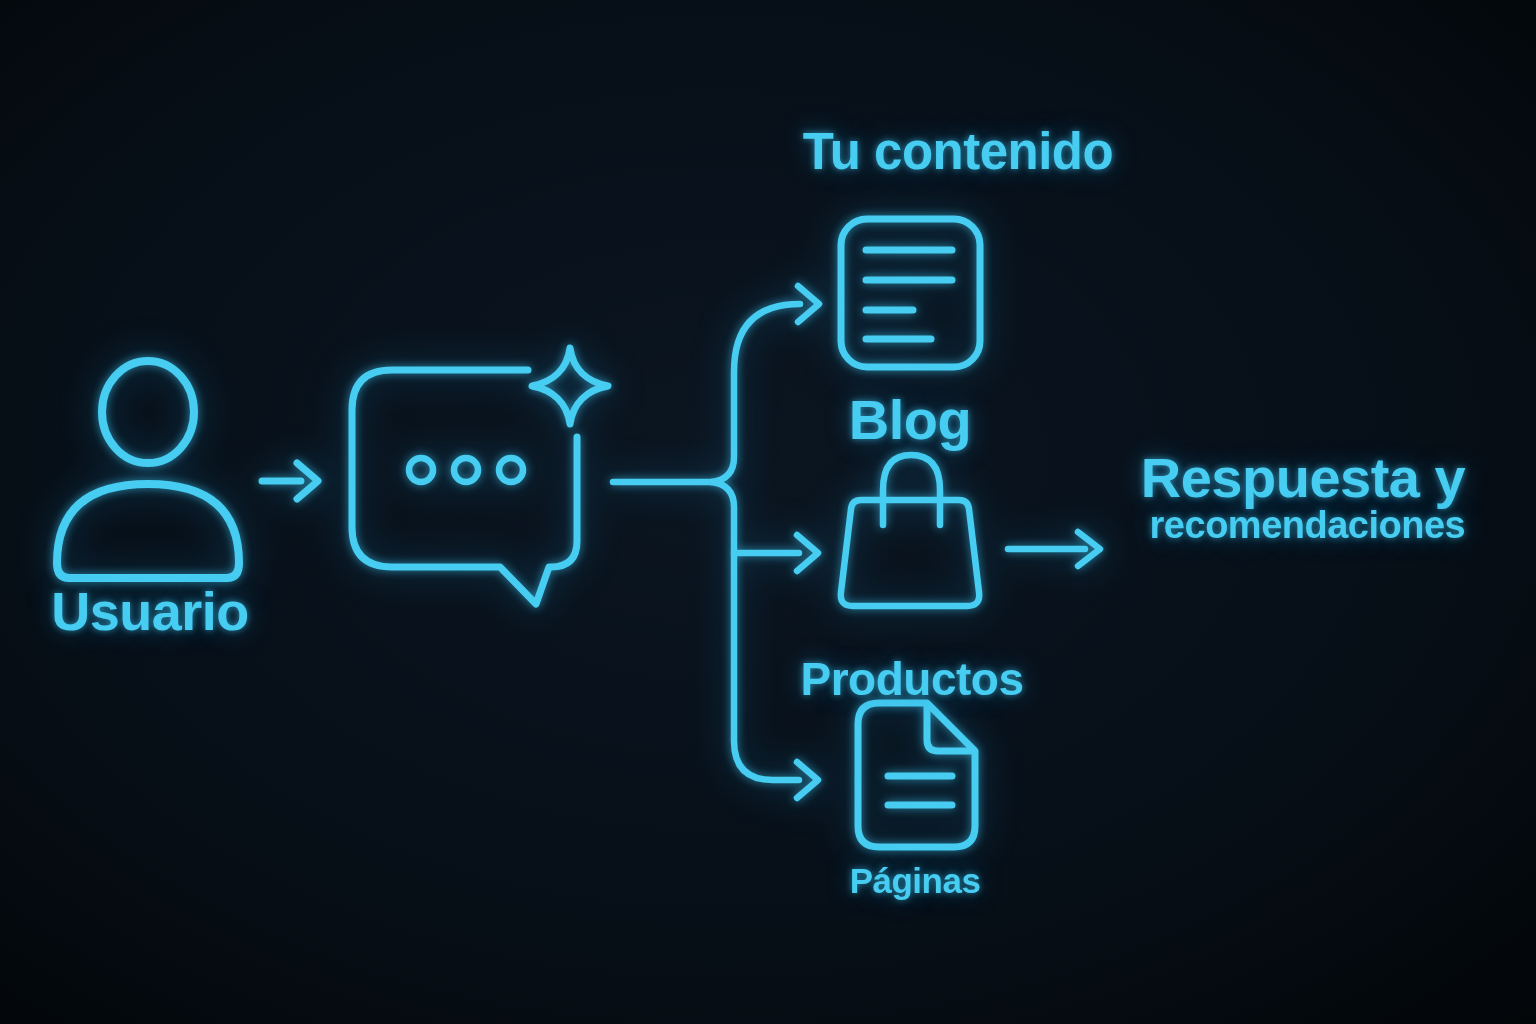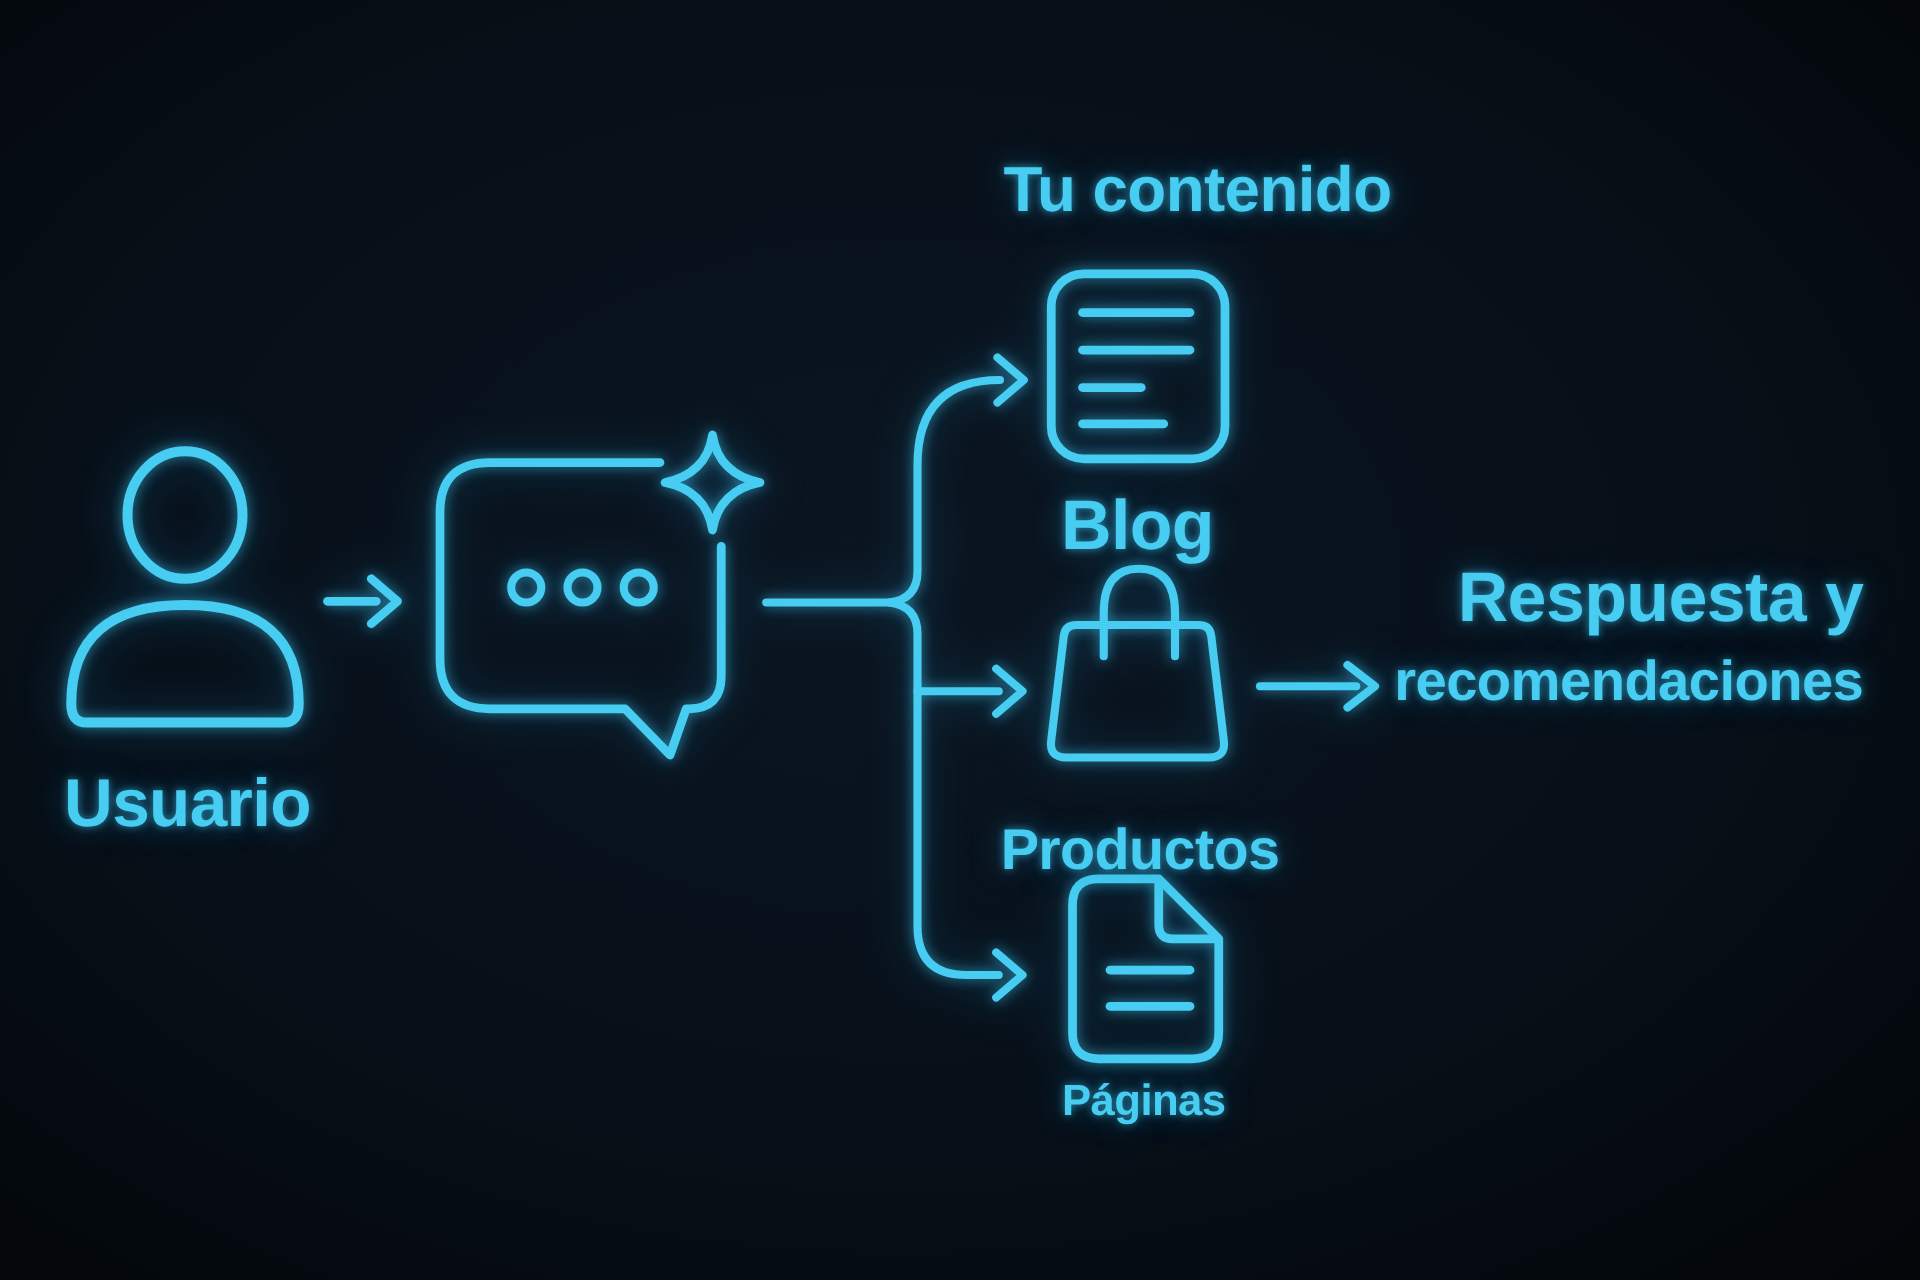--- a/index.html
+++ b/index.html
@@ -41,41 +41,41 @@
   .lbl {
     position: absolute;
     transform: translateX(-50%);
     color: var(--accent, #46CDF1);
     font-weight: 700;
     letter-spacing: -0.5px;
     white-space: nowrap;
     text-shadow: 0 0 7px rgba(62, 196, 240, 0.65),
                  0 0 26px rgba(28, 140, 205, 0.45);
   }
-  .lbl-user        { left: 150px;  top: 612px; font-size: 54px; }
+  .lbl-user        { left: 150px;  top: 580px; font-size: 54px; }
   .lbl-chat        { left: 473px;  top: 616px; font-size: 54px; }
   .lbl-group-title { left: 910px;  top: 122px; font-size: 51px; margin-left: 48px; }
   .lbl-blog        { left: 910px;  top: 387px; font-size: 56px; }
   .lbl-productos   { left: 912px;  top: 652px; font-size: 46px; }
   .lbl-paginas     { left: 915px;  top: 861px; font-size: 35px; }
   .output-block {
     position: absolute;
     left: 1303px;
     top: 450px;
     transform: translateX(-50%);
     text-align: right;
     color: var(--accent, #46CDF1);
     font-weight: 700;
     letter-spacing: -0.5px;
     white-space: nowrap;
     text-shadow: 0 0 7px rgba(62, 196, 240, 0.65),
                  0 0 26px rgba(28, 140, 205, 0.45);
   }
   .output-line1 { font-size: 56px; line-height: 1.0; }
-  .output-line2 { font-size: 45px; line-height: 1.0; margin-top: 16px; }
+  .output-line2 { font-size: 38px; line-height: 1.0; margin-top: 0; }
 </style>
 </head>
 <body>
 
 <div class="stage">
 
   <svg class="artwork" viewBox="0 0 1536 1024">
 
     <g>
       <ellipse class="w8" cx="148" cy="412" rx="46" ry="51"></ellipse>

